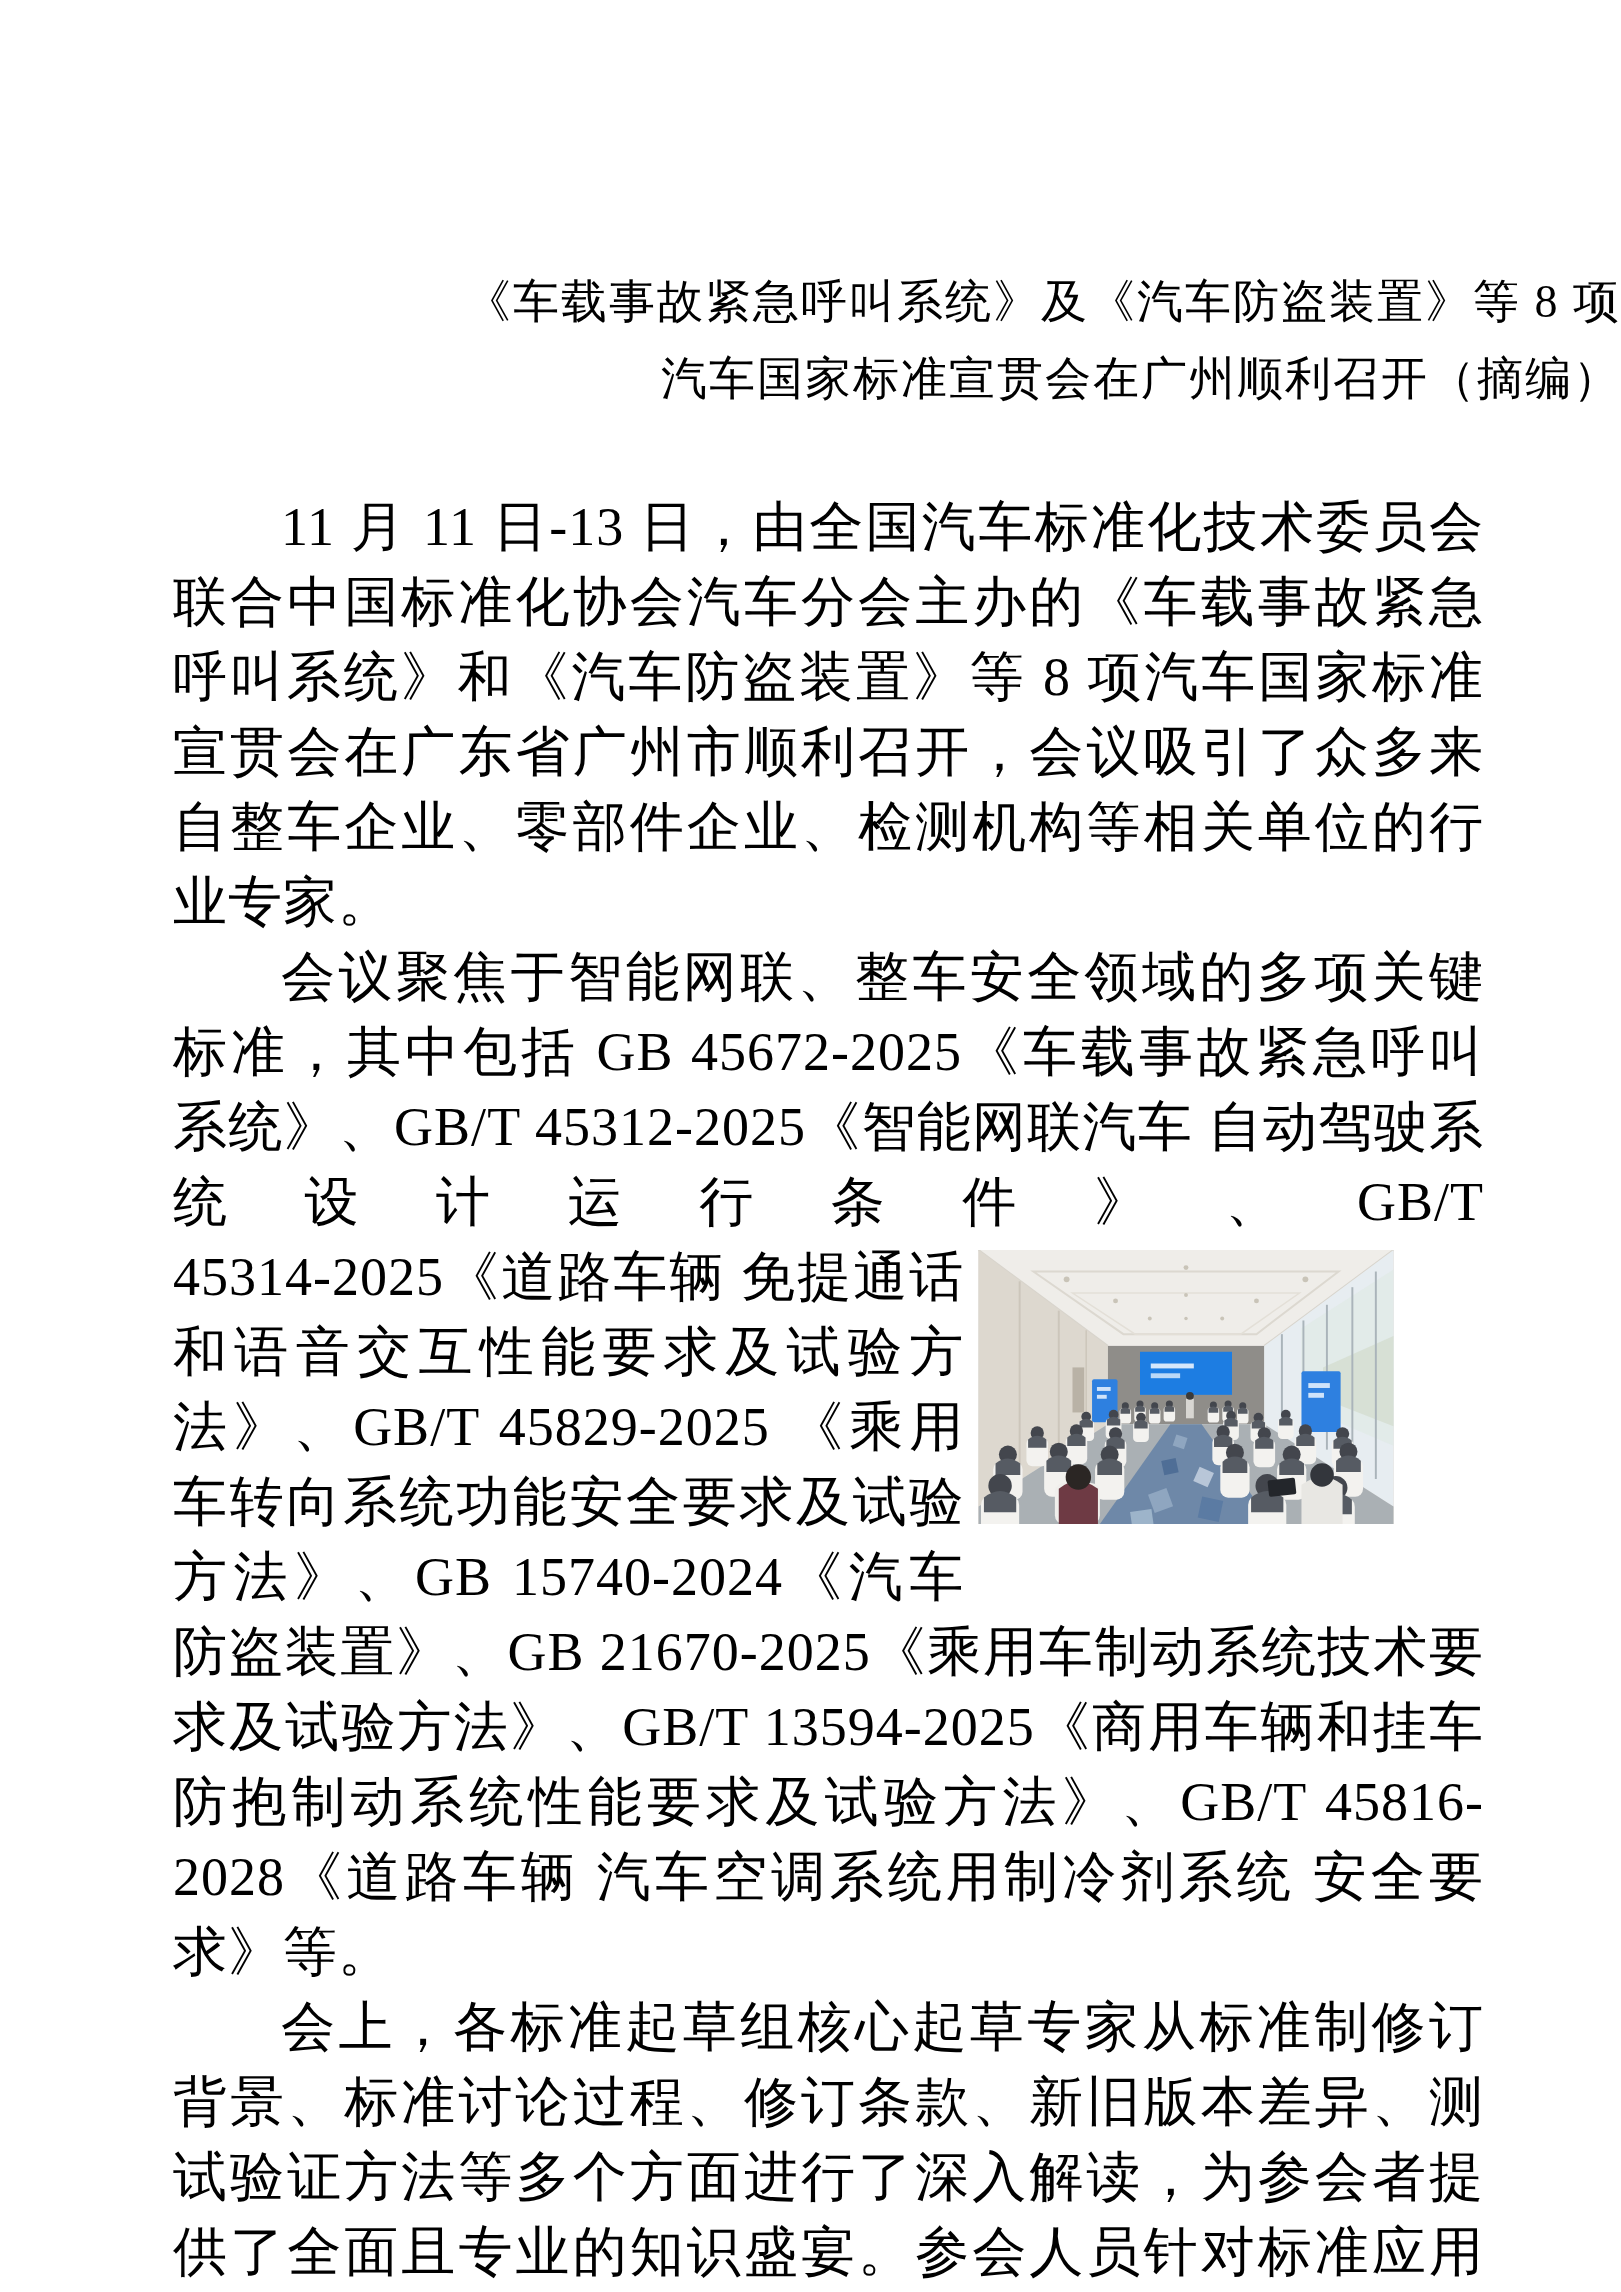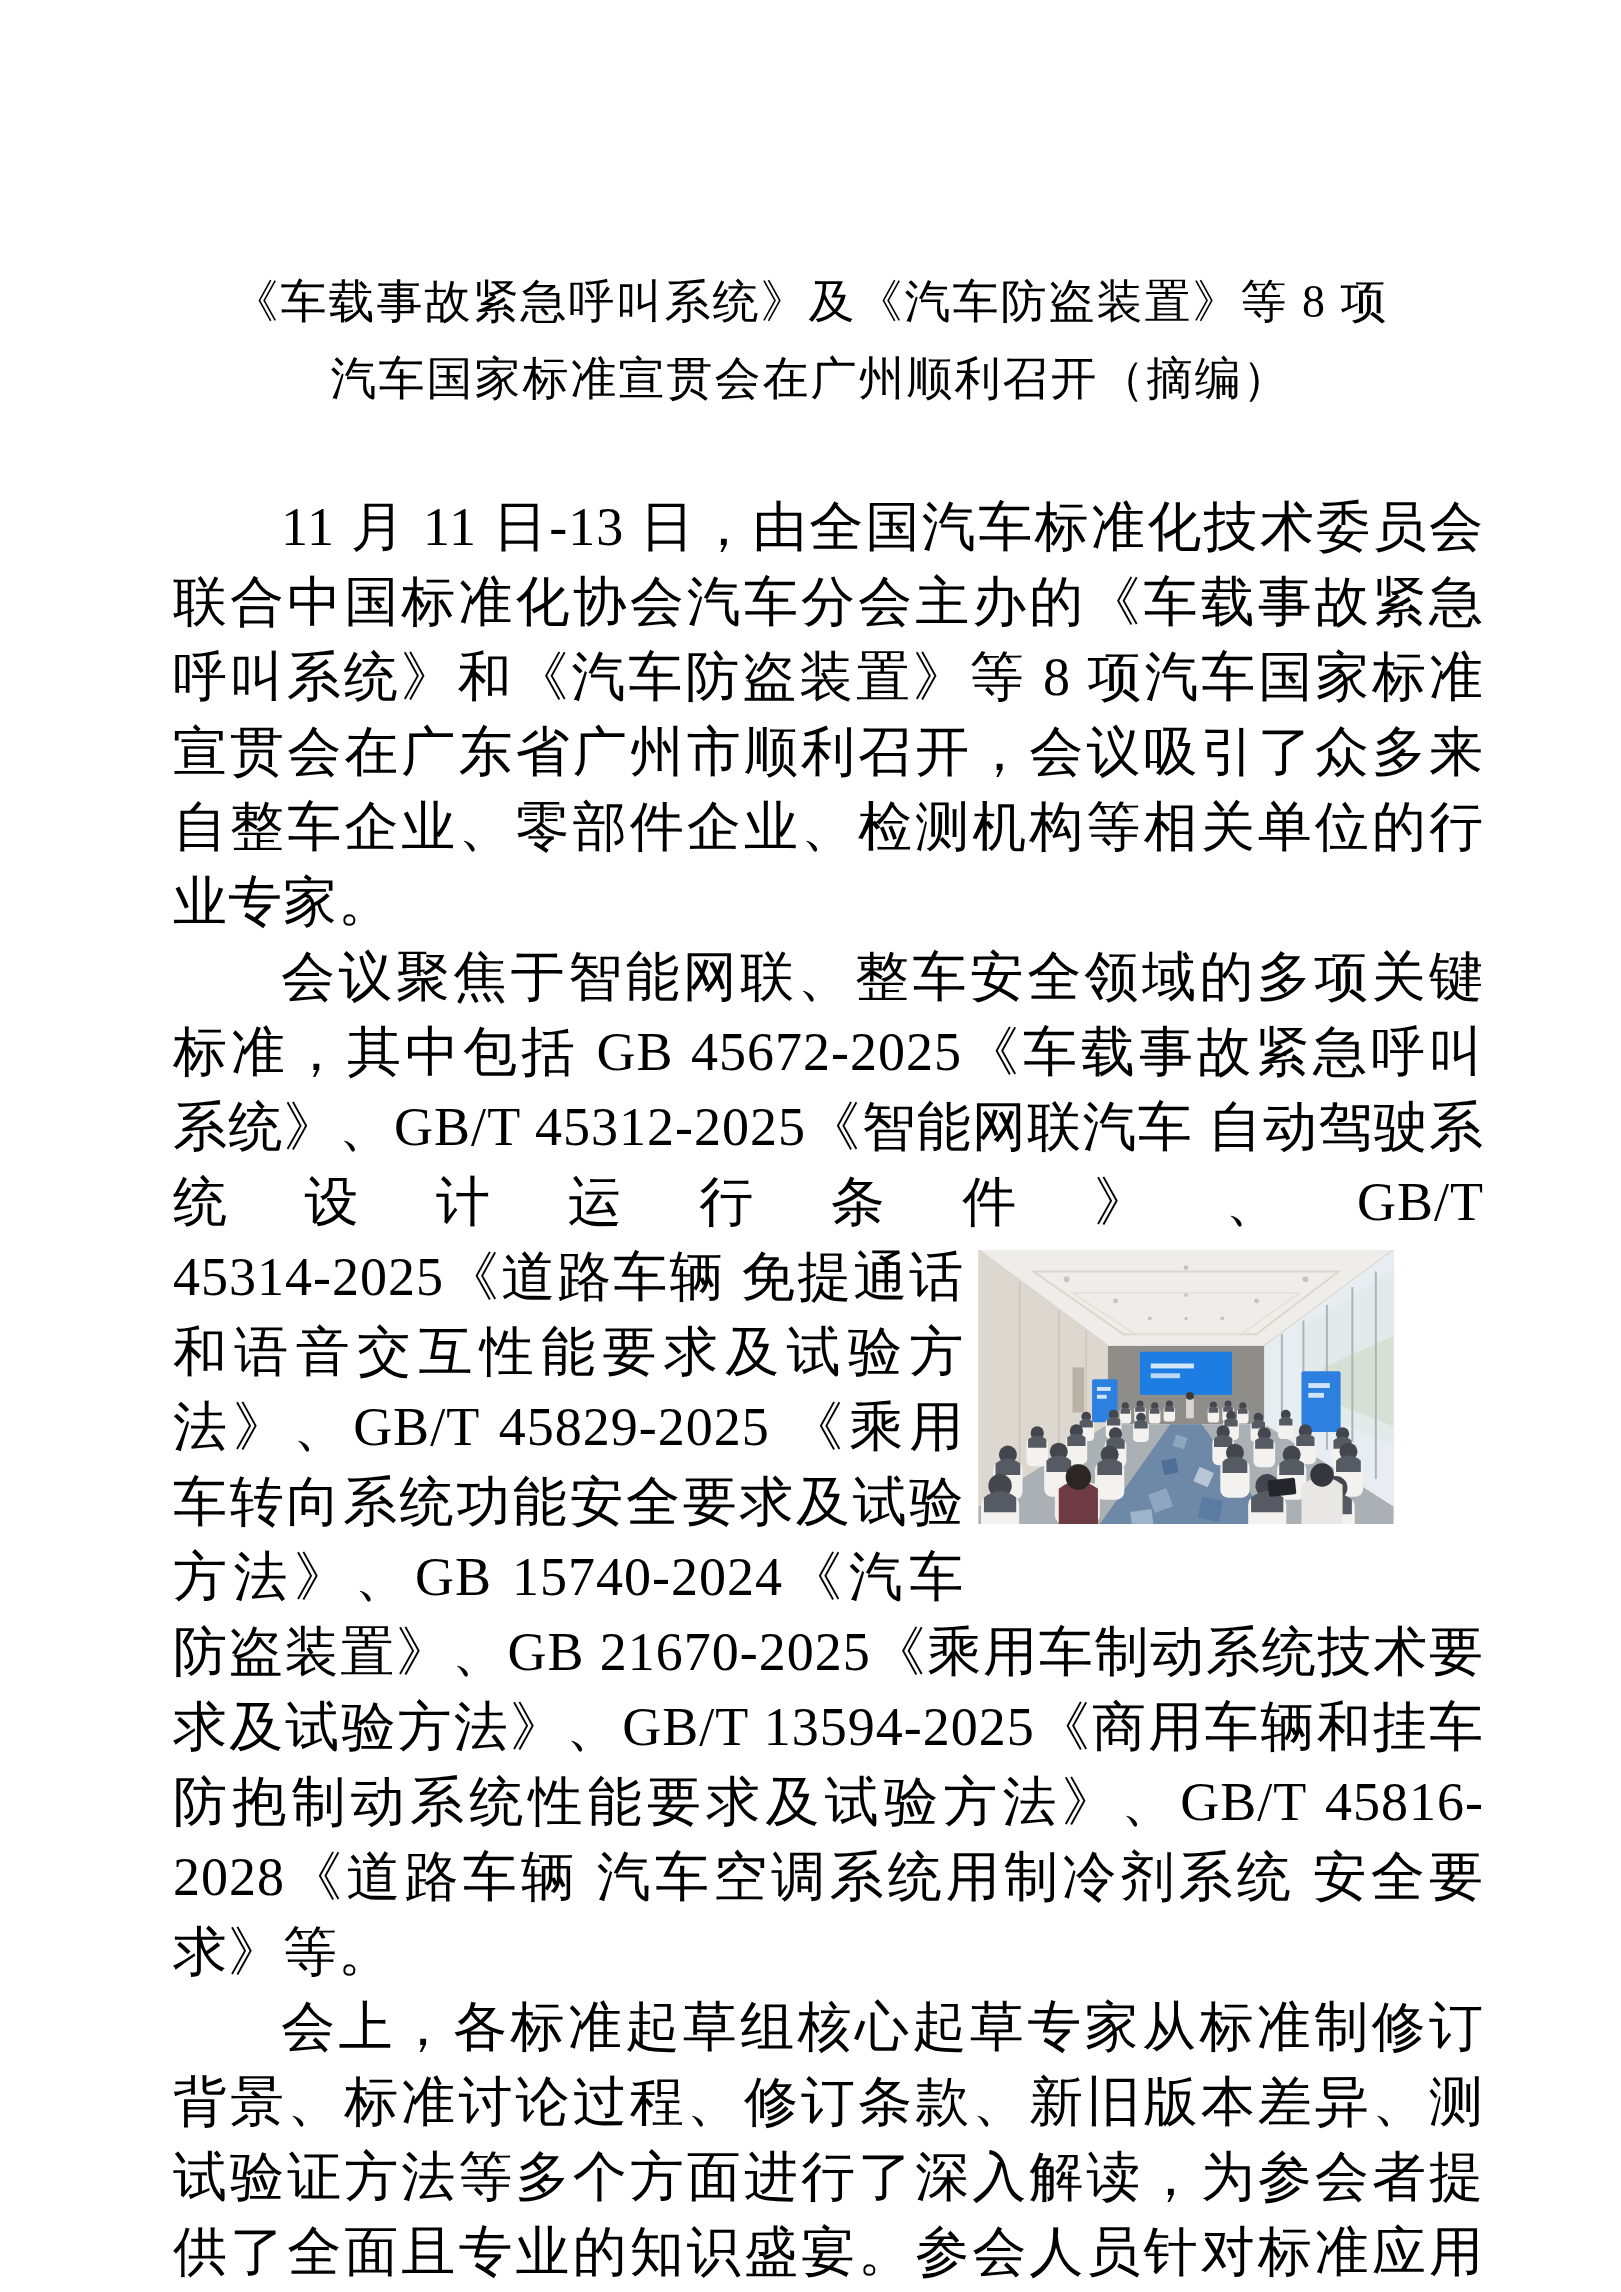--- a/index.html
+++ b/index.html
@@ -8,21 +8,21 @@
     width:1621px;
     height:2293px;
     background:#ffffff;
     color:#000000;
     font-family:"Liberation Serif","DejaVu Serif",serif;
     overflow:hidden;
   }
   .title{
     margin:0;
     padding-top:263px;
-    text-align:center;
+    text-align:right;
     font-size:46px;
     font-weight:500;
     line-height:77px;
     letter-spacing:2px;
   }
   .title .tl{display:block;}
   .bodytext{
     margin:73px 137px 0 173px;
     font-size:54px;
     line-height:75px;

